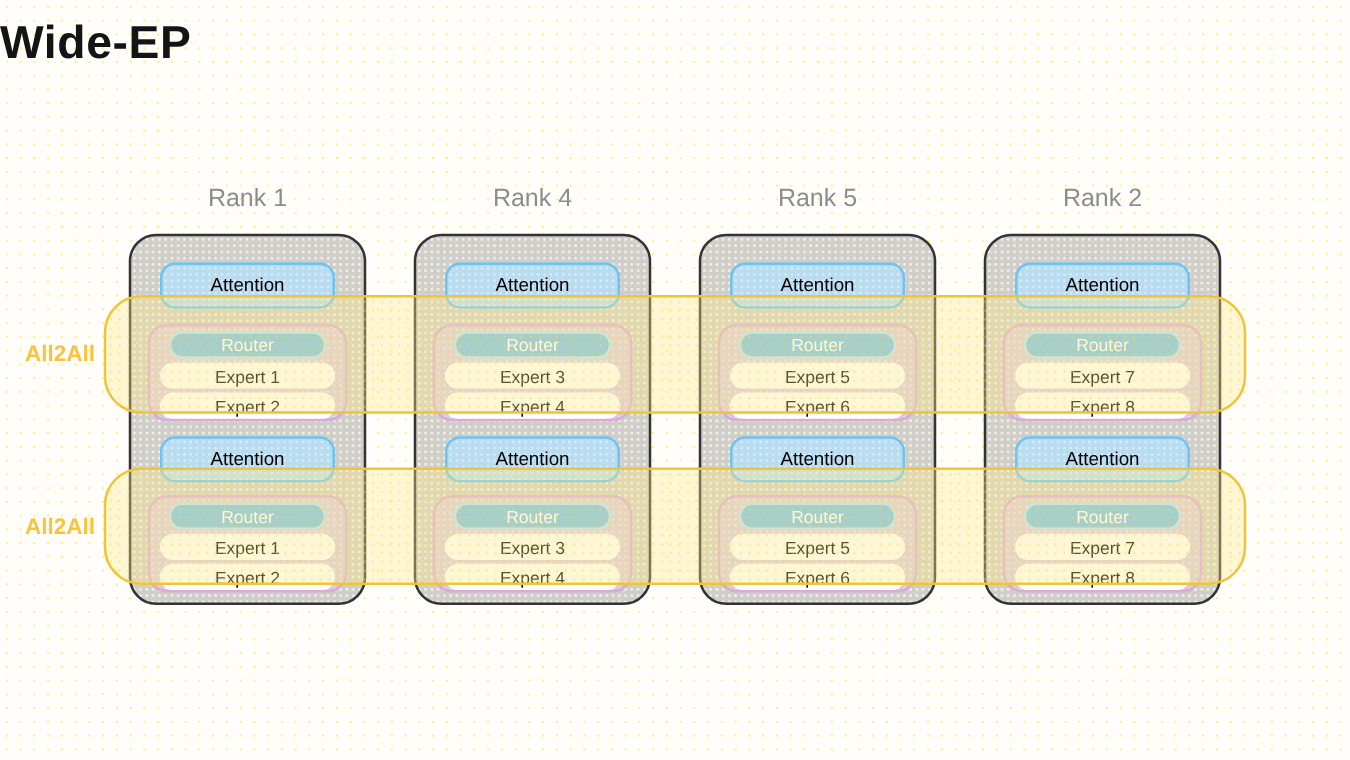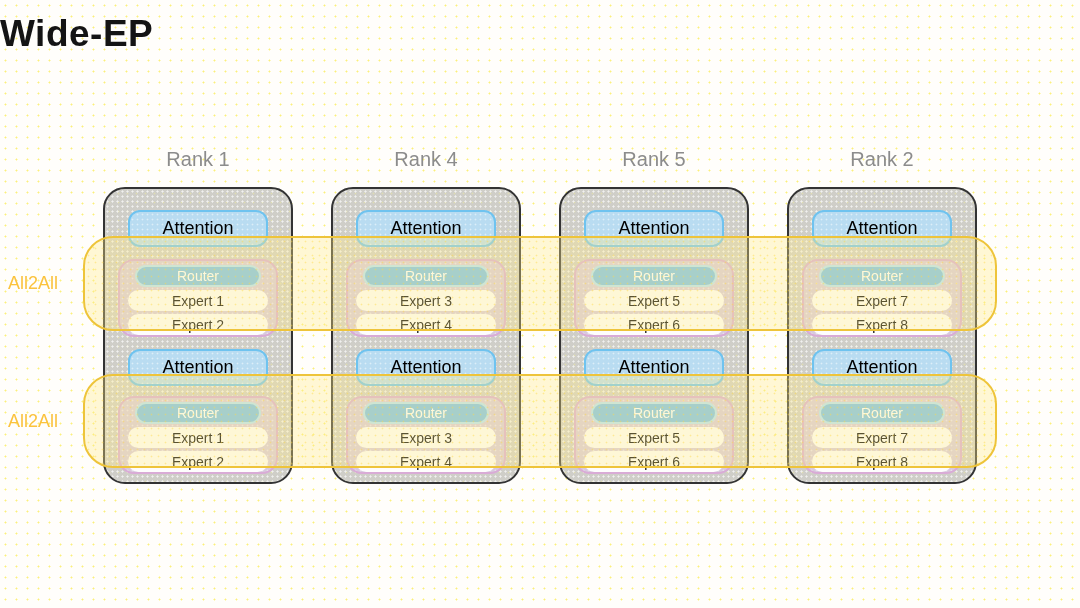--- a/index.html
+++ b/index.html
@@ -33,21 +33,21 @@
     background-size: 5px 5px, 9px 9px;
     padding-top:21px;
   }
   .attention {
     box-sizing:border-box; width:140px; height:37px; margin:0 auto;
     border:2px solid #6fc3ef; border-radius:12px;
     background-color:#b9dcf1;
     background-image: radial-gradient(circle, rgba(255,255,255,0.5) 0.8px, transparent 1.1px);
     background-size:5px 5px;
     display:flex; align-items:center; justify-content:center;
-    font-size:18px; color:#000;
+    font-size:15px; color:#000;
   }
   .attention.second { margin-top:12px; }
   .moe {
     box-sizing:border-box; width:160px; height:78px; margin:12px auto 0;
     border:2px solid #d9abd6; border-radius:16px;
     background-color:#d8cade;
     background-image: radial-gradient(circle, rgba(255,255,255,0.45) 0.8px, transparent 1.1px);
     background-size:5px 5px;
     padding-top:4px;
   }
@@ -71,22 +71,22 @@
     border:2px solid #eec43a; border-radius:30px;
     background-color:rgba(255,234,140,0.35);
     background-image: radial-gradient(circle, rgba(255,215,70,0.45) 0.8px, transparent 1.1px);
     background-size:7px 7px;
     z-index:5; pointer-events:none;
   }
   .band-1 { top:236px; height:95px; }
   .band-2 { top:374px; height:94px; }
   .band-label {
     position:absolute; left:8px; width:68px; height:20px;
-    text-align:left; line-height:20px;
-    font-size:18px; color:#fbc33d; z-index:6;
+    text-align:right; line-height:20px;
+    font-size:18px; color:#fbc33d; z-index:6;font-weight:bold;
   }
   .band-label-1 { top:273px; }
   .band-label-2 { top:411px; }
 </style>
 </head>
 <body>
 
 <div class="canvas">
 
   <div class="main-title">Wide-EP</div>

